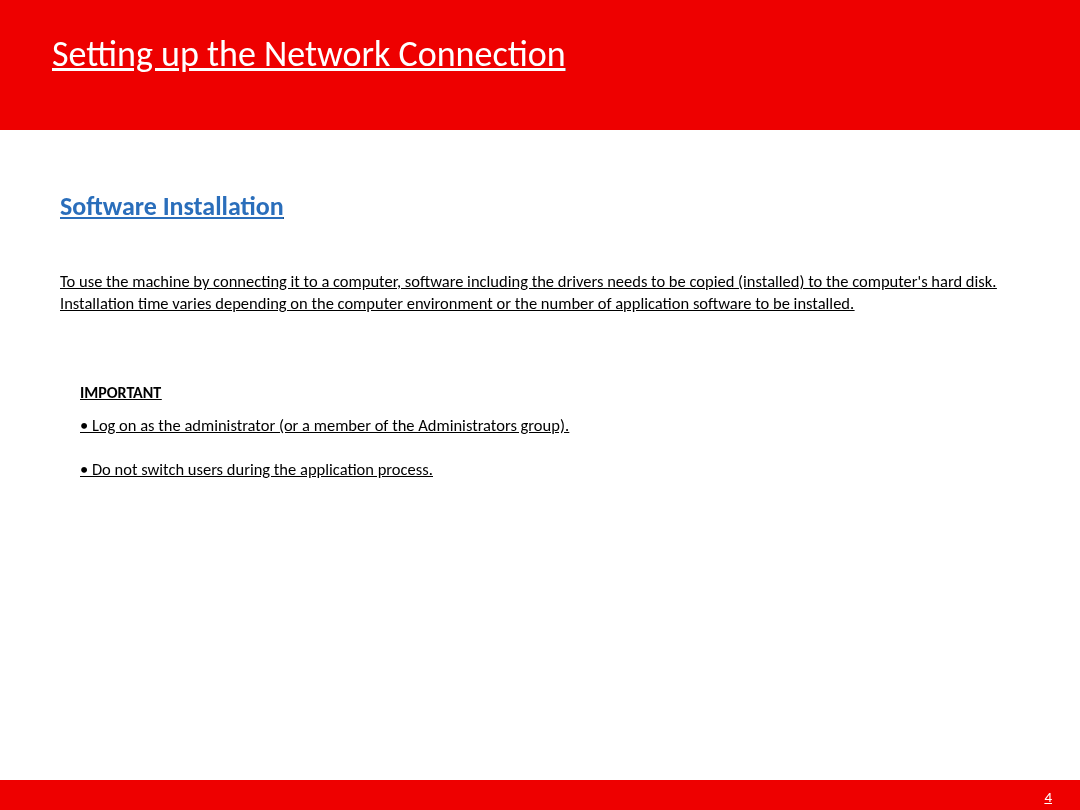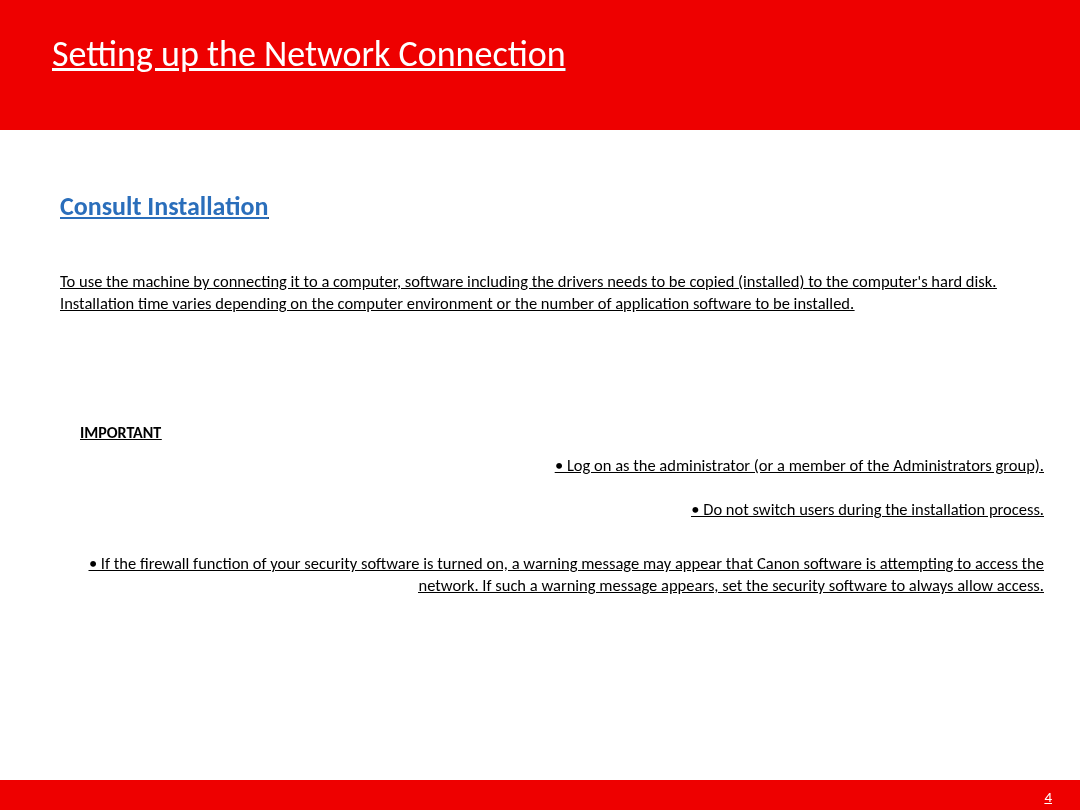--- a/index.html
+++ b/index.html
@@ -33,33 +33,32 @@
     .section-title {
       color: #2a6ebb;
       font-size: 26px;
       font-weight: 700;
       margin-bottom: 48px;
     }
     .intro-text {
       color: #000000;
       font-size: 16.5px;
       line-height: 1.35;
-      margin-bottom: 108px;
+      margin-bottom: 68px;
     }
     .important-block {
       padding-left: 20px;
     }
     .important-label {
       font-weight: 700;
       font-size: 16px;
       margin-bottom: 12px;
     }
     .bullet-list {
       list-style: none;
-      text-align: right;
     }
     .bullet-list li {
       font-size: 16.5px;
       line-height: 1.35;
       margin-bottom: 22px;
       color: #000000;
     }
     .bullet-list li::before {
       content: "• ";
     }
@@ -83,28 +82,27 @@
     }
   </style>
 </head>
 <body>
 
 <div class="header">
   <div class="header-title">Setting up the Network Connection</div>
 </div>
 
 <div class="content">
-  <h2 class="section-title">Consult Installation</h2>
+  <h2 class="section-title">Software Installation</h2>
   <p class="intro-text">To use the machine by connecting it to a computer, software including the drivers needs to be copied (installed) to the computer's hard disk. Installation time varies depending on the computer environment or the number of application software to be installed.</p>
 
   <div class="important-block">
     <div class="important-label">IMPORTANT</div>
     <ul class="bullet-list">
       <li>Log on as the administrator (or a member of the Administrators group).</li>
-      <li>Do not switch users during the installation process.</li>
-      <li class="last-item">If the firewall function of your security software is turned on, a warning message may appear that Canon software is attempting to access the network. If such a warning message appears, set the security software to always allow access.</li>
+      <li>Do not switch users during the application process.</li>
     </ul>
   </div>
 </div>
 
 <div class="footer">
   <div class="page-number">4</div>
 </div>
 
 </body></html>

